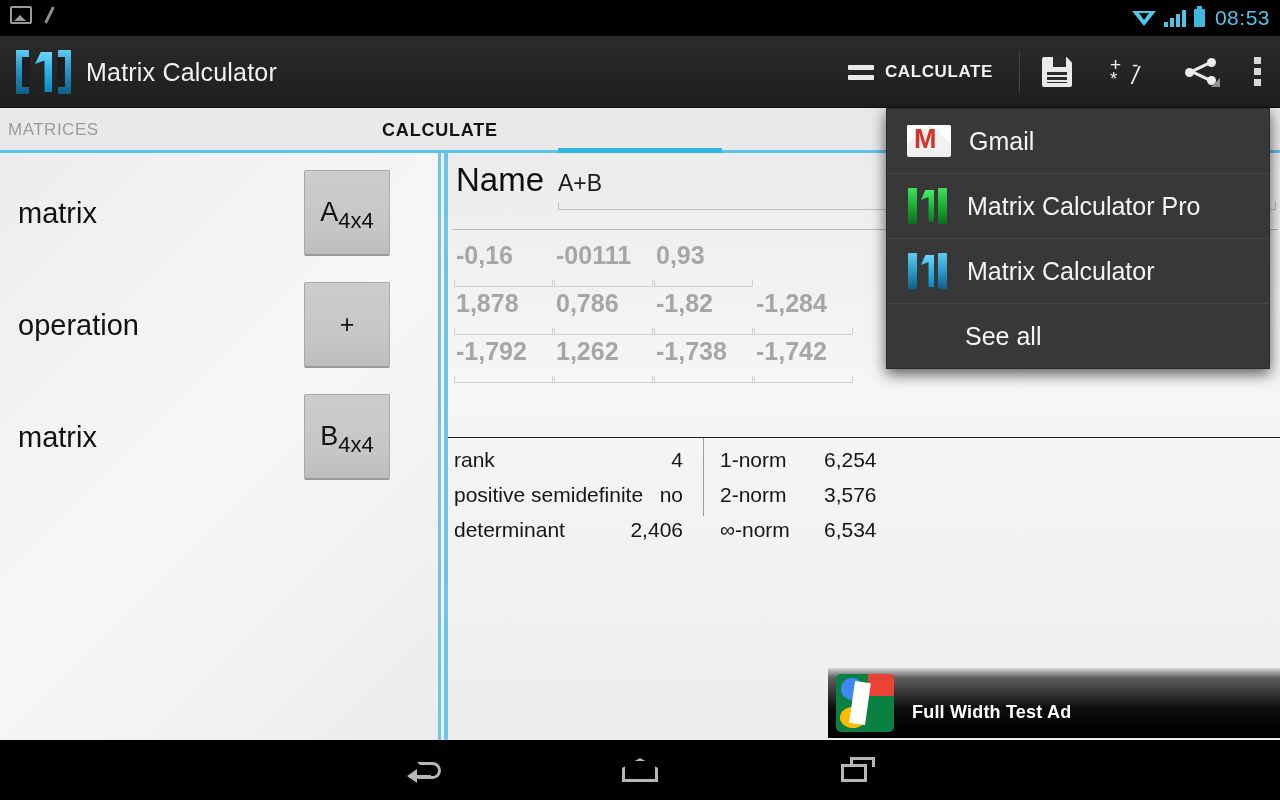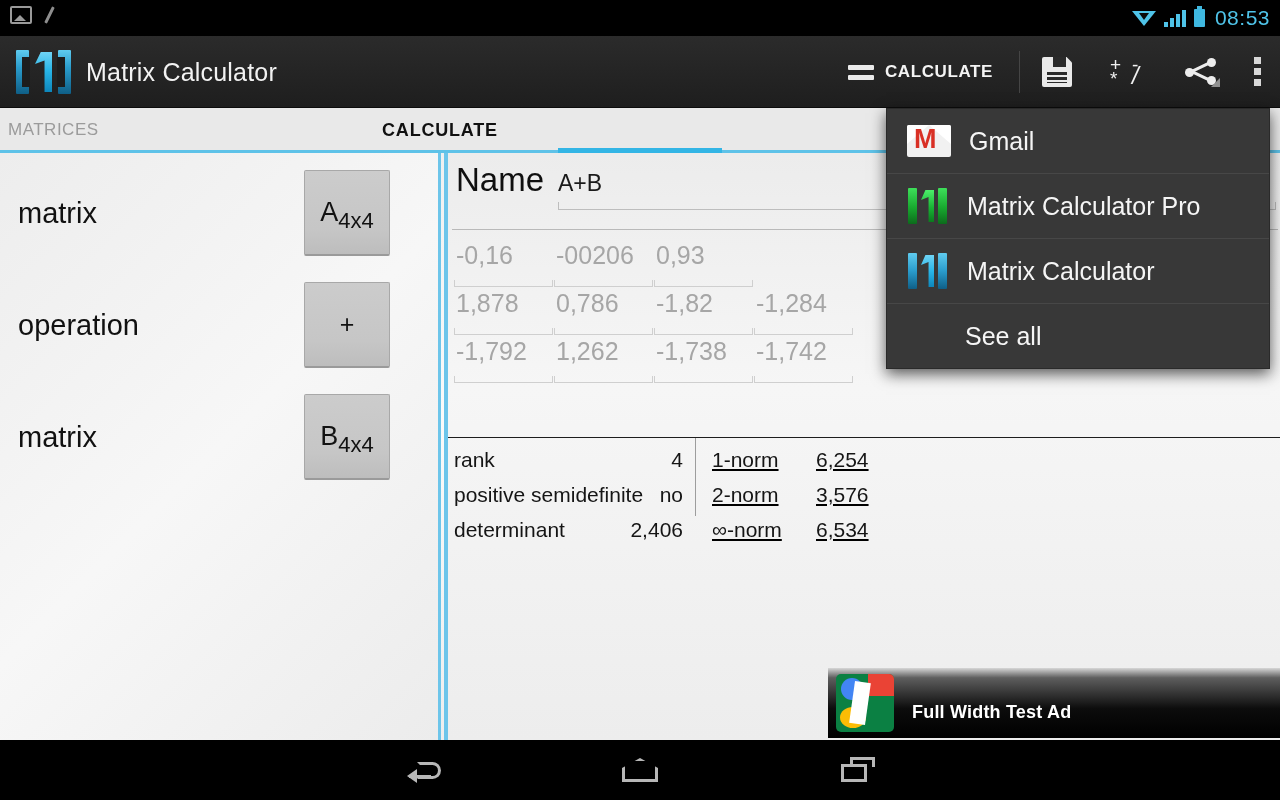--- a/index.html
+++ b/index.html
@@ -309,21 +309,21 @@
   #name-input::before { left: 0; }
   #name-input::after  { right: 0; }
   #namesep {
     position: absolute; left: 4px; top: 76px;
     width: 826px; height: 1px; background: #b9b9b9;
   }
   #matrixgrid {
     position: absolute; left: 6px; top: 86px;
     width: 820px;
   }
-  .mrow { display: flex; height: 48px; }
+  .mrow { display: flex; height: 48px; font-weight: bold; }
   .mcell {
     width: 99px; margin-right: 1px;
     font-size: 25px; color: #a6a6a6;
     border-bottom: 1px solid #cfcfcf;
     position: relative;
     padding: 2px 2px 6px 2px;
     box-sizing: border-box;
     white-space: nowrap;
   }
   .mcell::before, .mcell::after {
@@ -340,22 +340,21 @@
     position: absolute; left: 0; top: 285px;
     width: 832px; height: 78px;
     display: flex;
   }
   #stats-left {
     width: 235px; padding-left: 6px; padding-top: 4px; box-sizing: border-box;
   }
   #stats-right {
     padding-left: 16px; padding-top: 4px;
     border-left: 1px solid #9d9d9d;
-    margin-left: 12px;
-    text-decoration: underline;
+    margin-left: 20px;
   }
   .srow {
     display: flex; height: 35px; align-items: center;
     font-size: 21px; color: #151515;
   }
   #stats-left .srow { justify-content: space-between; }
   #stats-left .srow .k { }
   #stats-left .srow .v { margin-left: 10px; }
   #stats-right .srow .k { width: 104px; }
   #stats-right .srow .v { }
@@ -604,21 +603,21 @@
     <div id="rightpane">
       <div id="namerow">
         <div id="name-label">Name</div>
         <div id="name-input">A+B</div>
       </div>
       <div id="namesep"></div>
 
       <div id="matrixgrid">
         <div class="mrow">
           <div class="mcell">-0,16</div>
-          <div class="mcell">-00206</div>
+          <div class="mcell">-00111</div>
           <div class="mcell">0,93</div>
         </div>
         <div class="mrow">
           <div class="mcell">1,878</div>
           <div class="mcell">0,786</div>
           <div class="mcell">-1,82</div>
           <div class="mcell">-1,284</div>
         </div>
         <div class="mrow">
           <div class="mcell">-1,792</div>

